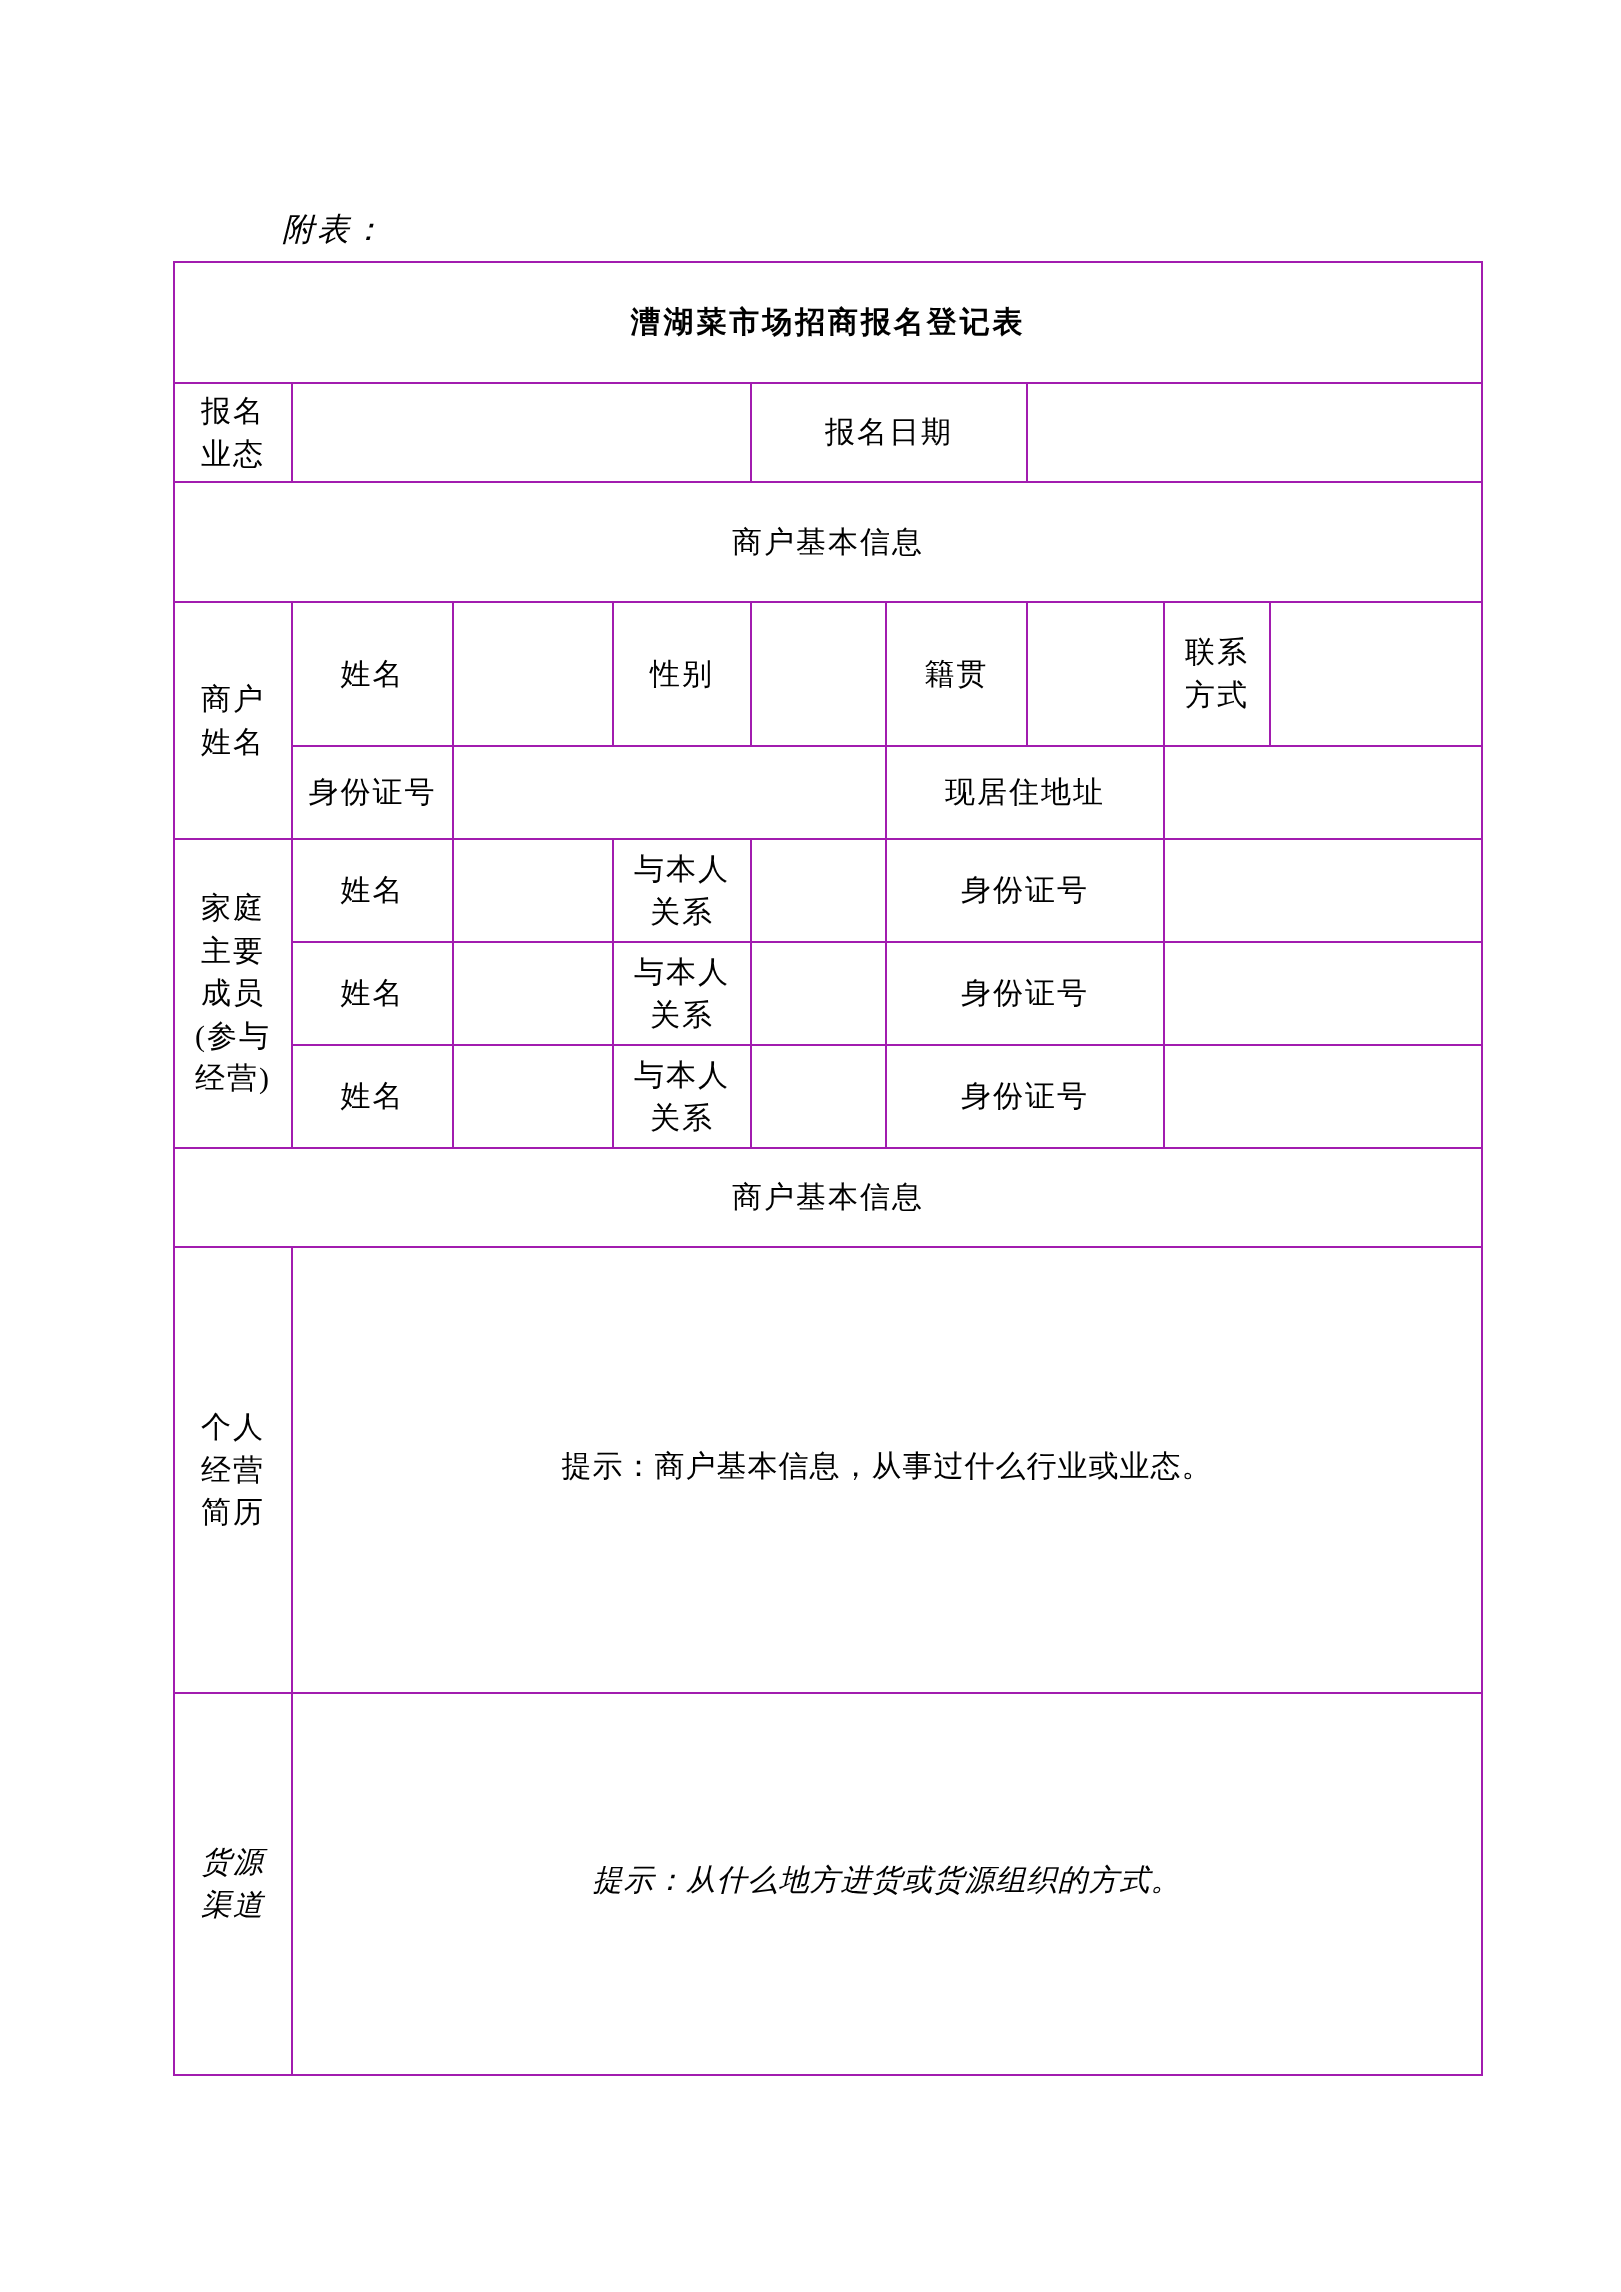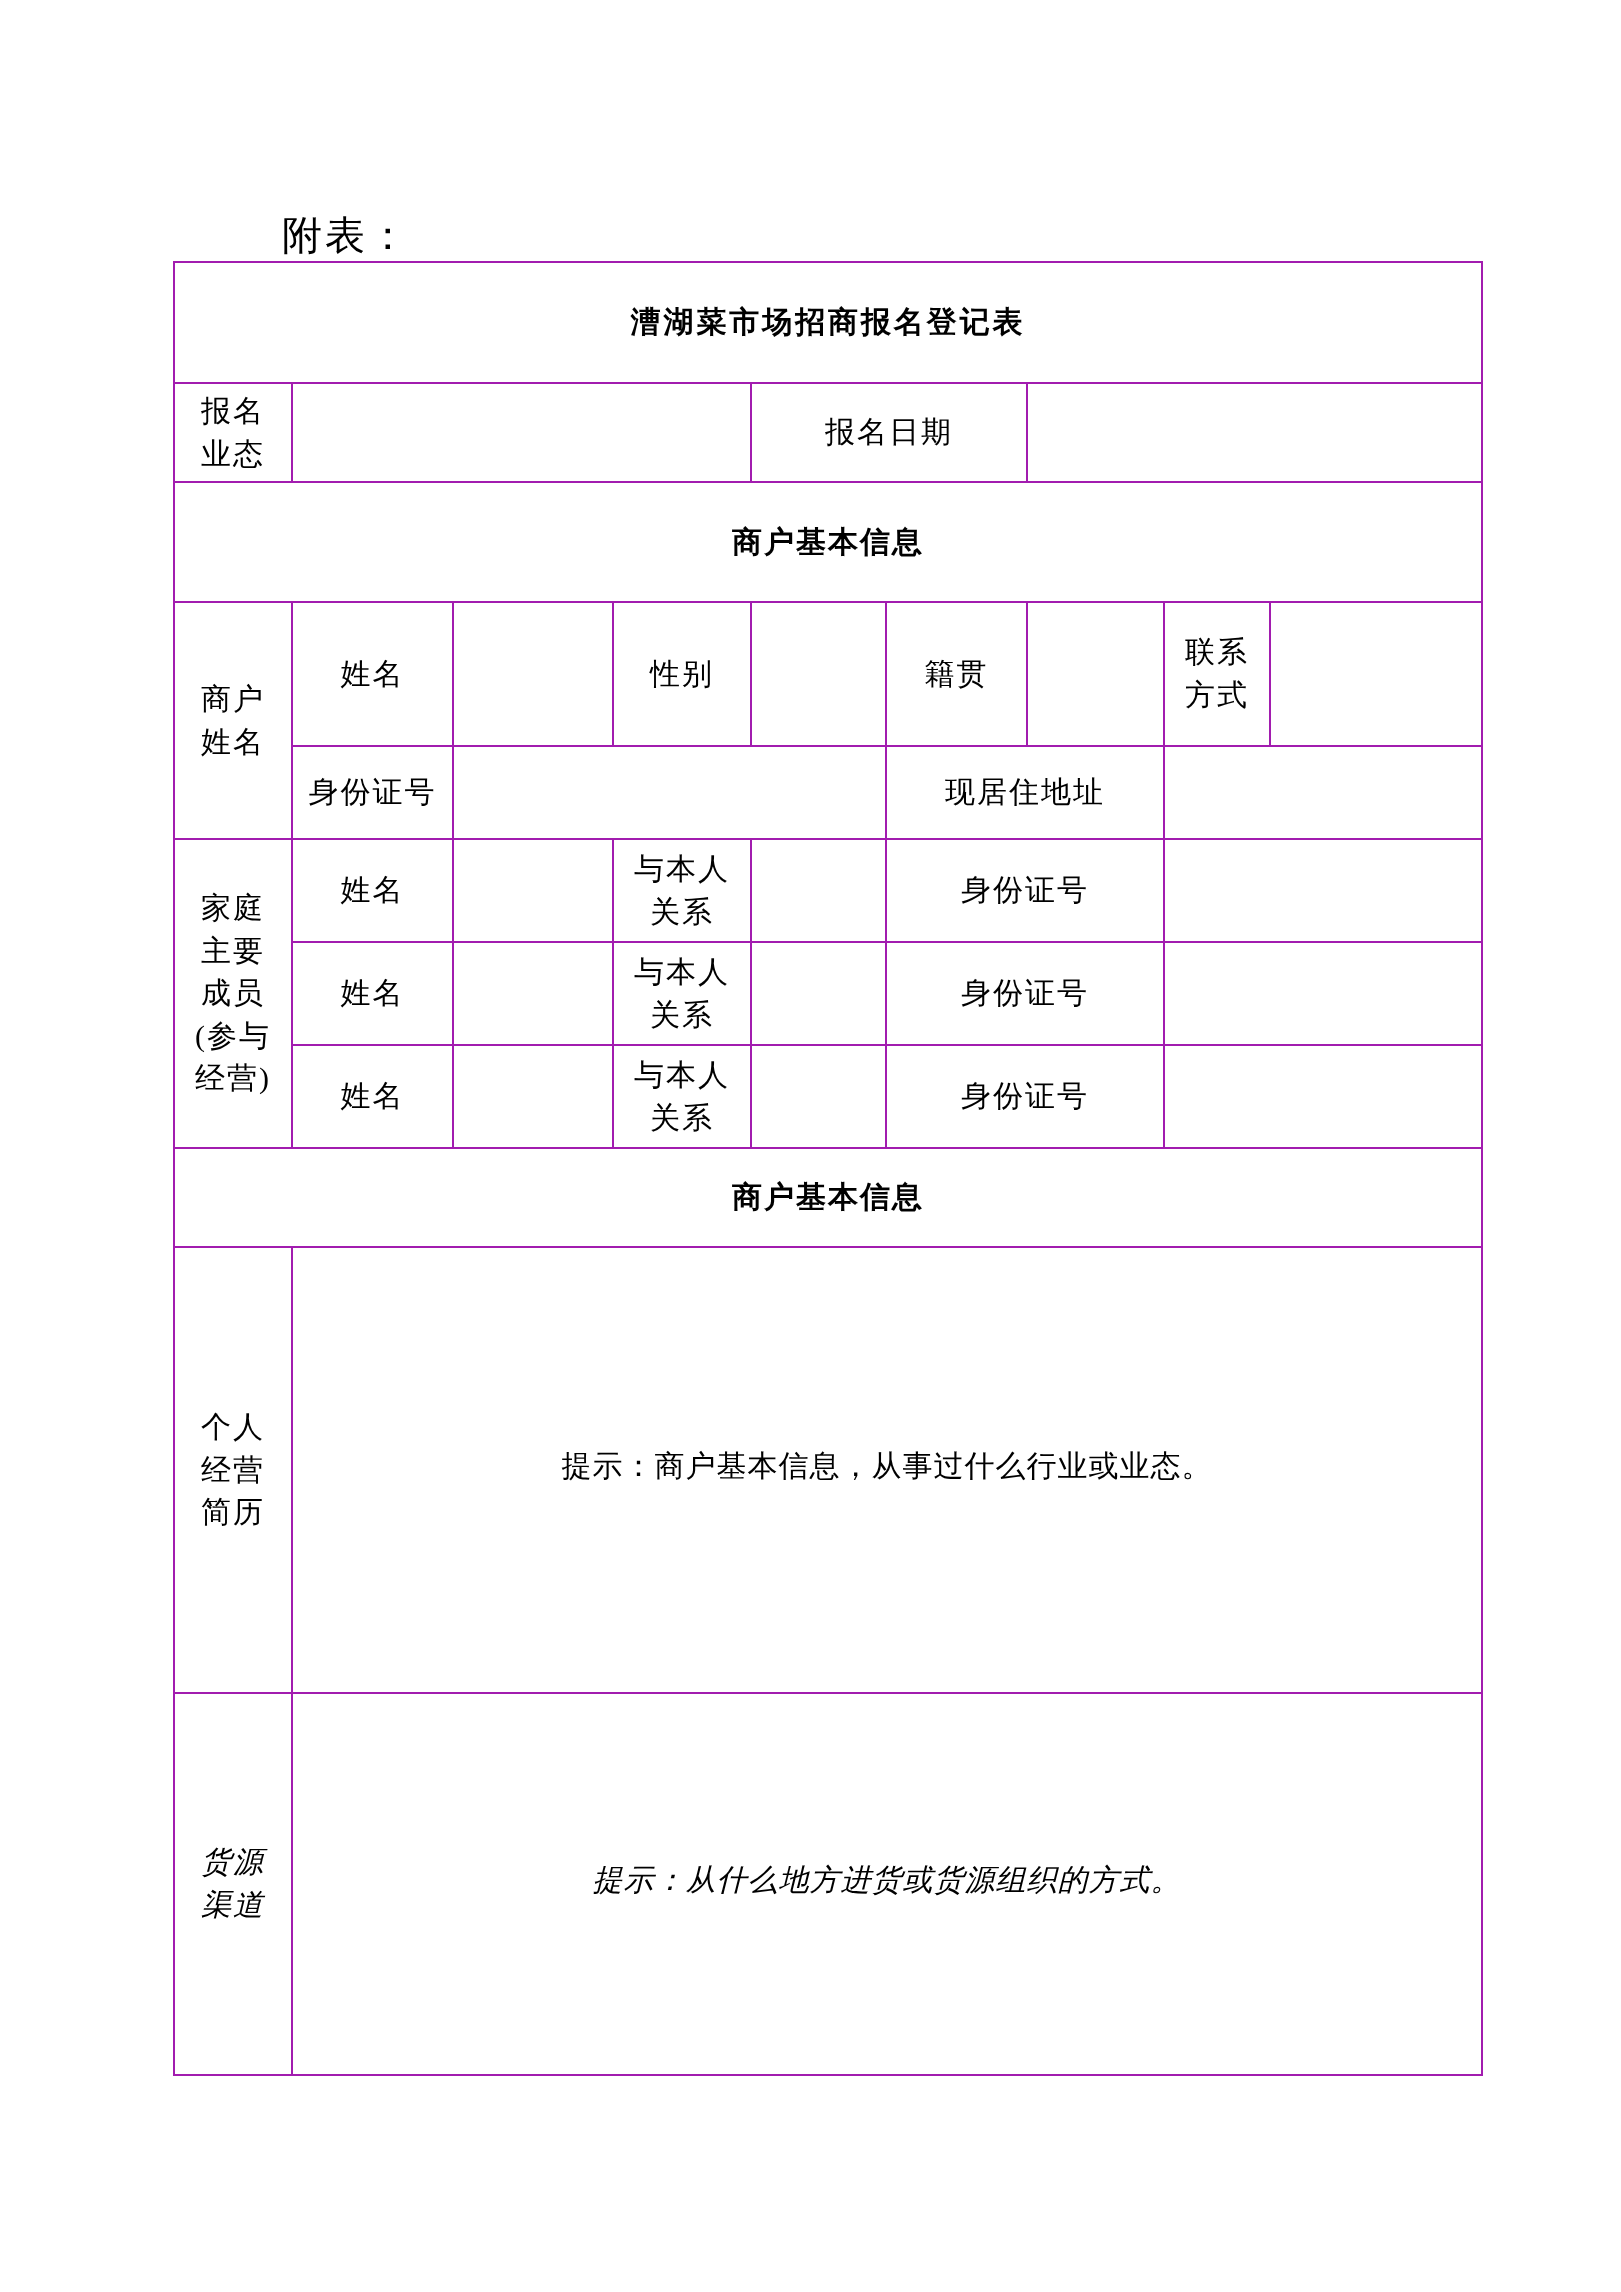--- a/index.html
+++ b/index.html
@@ -9,23 +9,24 @@
     height: 2293px;
     background: #ffffff;
     font-family: "Liberation Serif", "DejaVu Serif", serif;
     color: #000000;
     overflow: hidden;
   }
   .attach {
     position: absolute;
     left: 282px;
     top: 208px;
-    font-size: 40px;
+    font-size: 32px;
     letter-spacing: 2.9px;
     white-space: nowrap;
+    font-style: italic;
   }
   table.form {
     position: absolute;
     left: 173px;
     top: 261px;
     width: 1308px;
     border-collapse: collapse;
     table-layout: fixed;
   }
   table.form td {
@@ -35,21 +36,21 @@
     text-align: center;
     font-size: 30px;
     overflow: hidden;
   }
   td.title {
     font-size: 53px;
     font-weight: bold;
     letter-spacing: 2.9px;
   }
   td.hdr {
-    font-weight: bold;
+    font-weight: normal;
     font-size: 32px;
     letter-spacing: 2px;
   }
   td.lbl { letter-spacing: 2px; }
   .pre { white-space: pre-line; line-height: 1.42; }
   td.hintcell {
     vertical-align: top;
     text-align: left;
     padding: 6.9px 11.8px 0 13.7px;
   }

